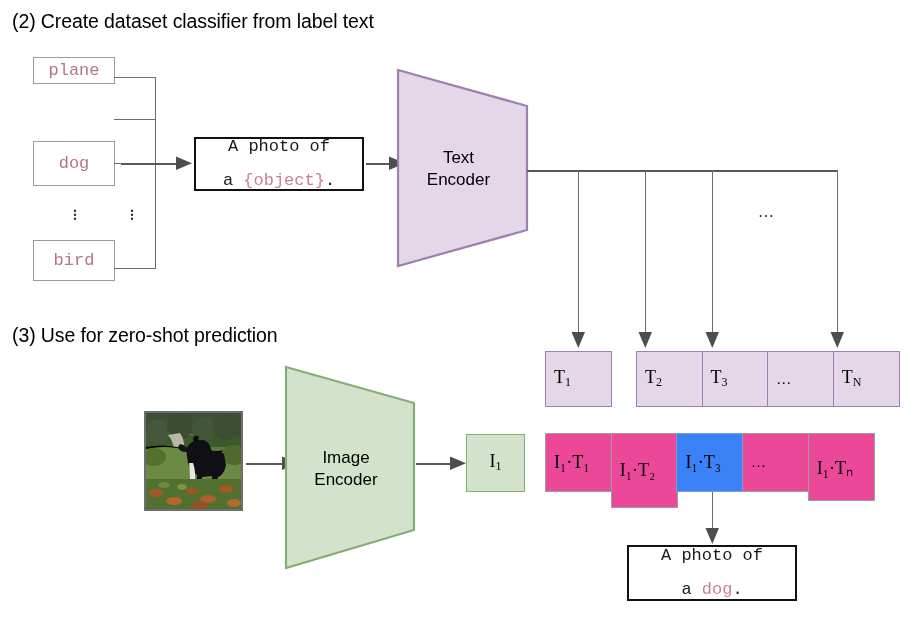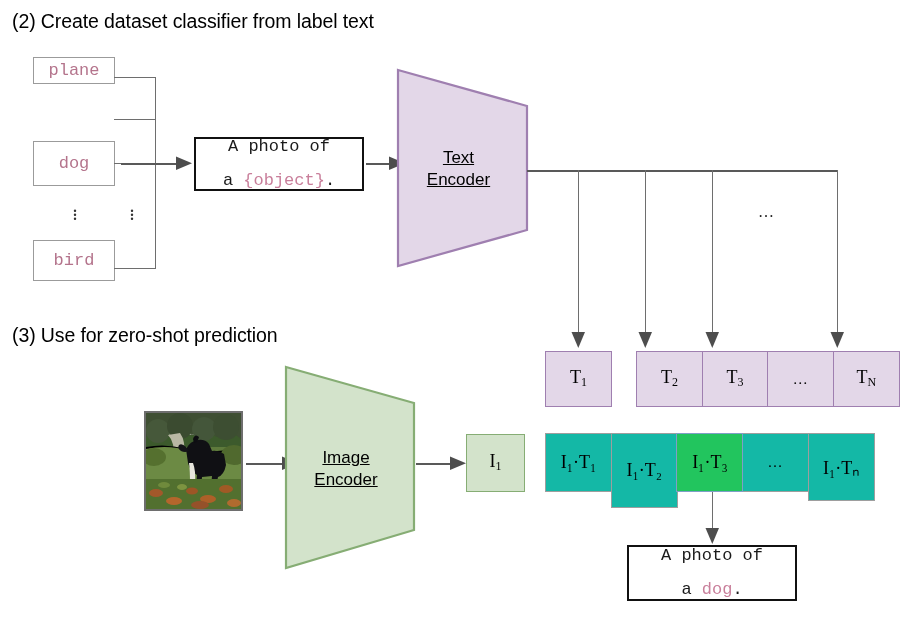--- a/index.html
+++ b/index.html
@@ -75,49 +75,48 @@
 
   
   .enc-label {
     position: absolute;
     text-align: center;
     font-family: "Liberation Sans", sans-serif;
     font-size: 17px;
     color: #000;
     line-height: 1.3;
     pointer-events: none;
-    text-decoration: underline;
   }
 
   
   .cellrow { display: flex; }
   .cell {
     box-sizing: border-box;
     display: flex;
     align-items: center;
-    justify-content: center;
     font-family: "Liberation Serif", serif;
     font-size: 18px;
     color: #000;
+    padding-left: 8px;
   }
   .cell .sub { font-size: 12px; vertical-align: -0.28em; }
   .cell-t {
     background: #e3d7e8;
     border: 1.4px solid #9f7fb0;
     margin-left: -1.4px;
   }
   .cell-t:first-child { margin-left: 0; }
   .cell-d {
-    background: #14b8a6;
+    background: #ec4899;
     border: 1.3px solid #9e9e9e;
     margin-left: -1.3px;
   }
   .cell-d:first-child { margin-left: 0; }
   .cell-d.hl {
-    background: #22c55e;
+    background: #3b82f6;
     border: 1.4px solid #7f9fc6;
     z-index: 2;
     position: relative;
   }
   .ellipsis-cell { font-size: 15px; letter-spacing: 1px; }
 
   .i-box {
     box-sizing: border-box;
     background: #d3e3cb;
     border: 1.5px solid #86ad74;

